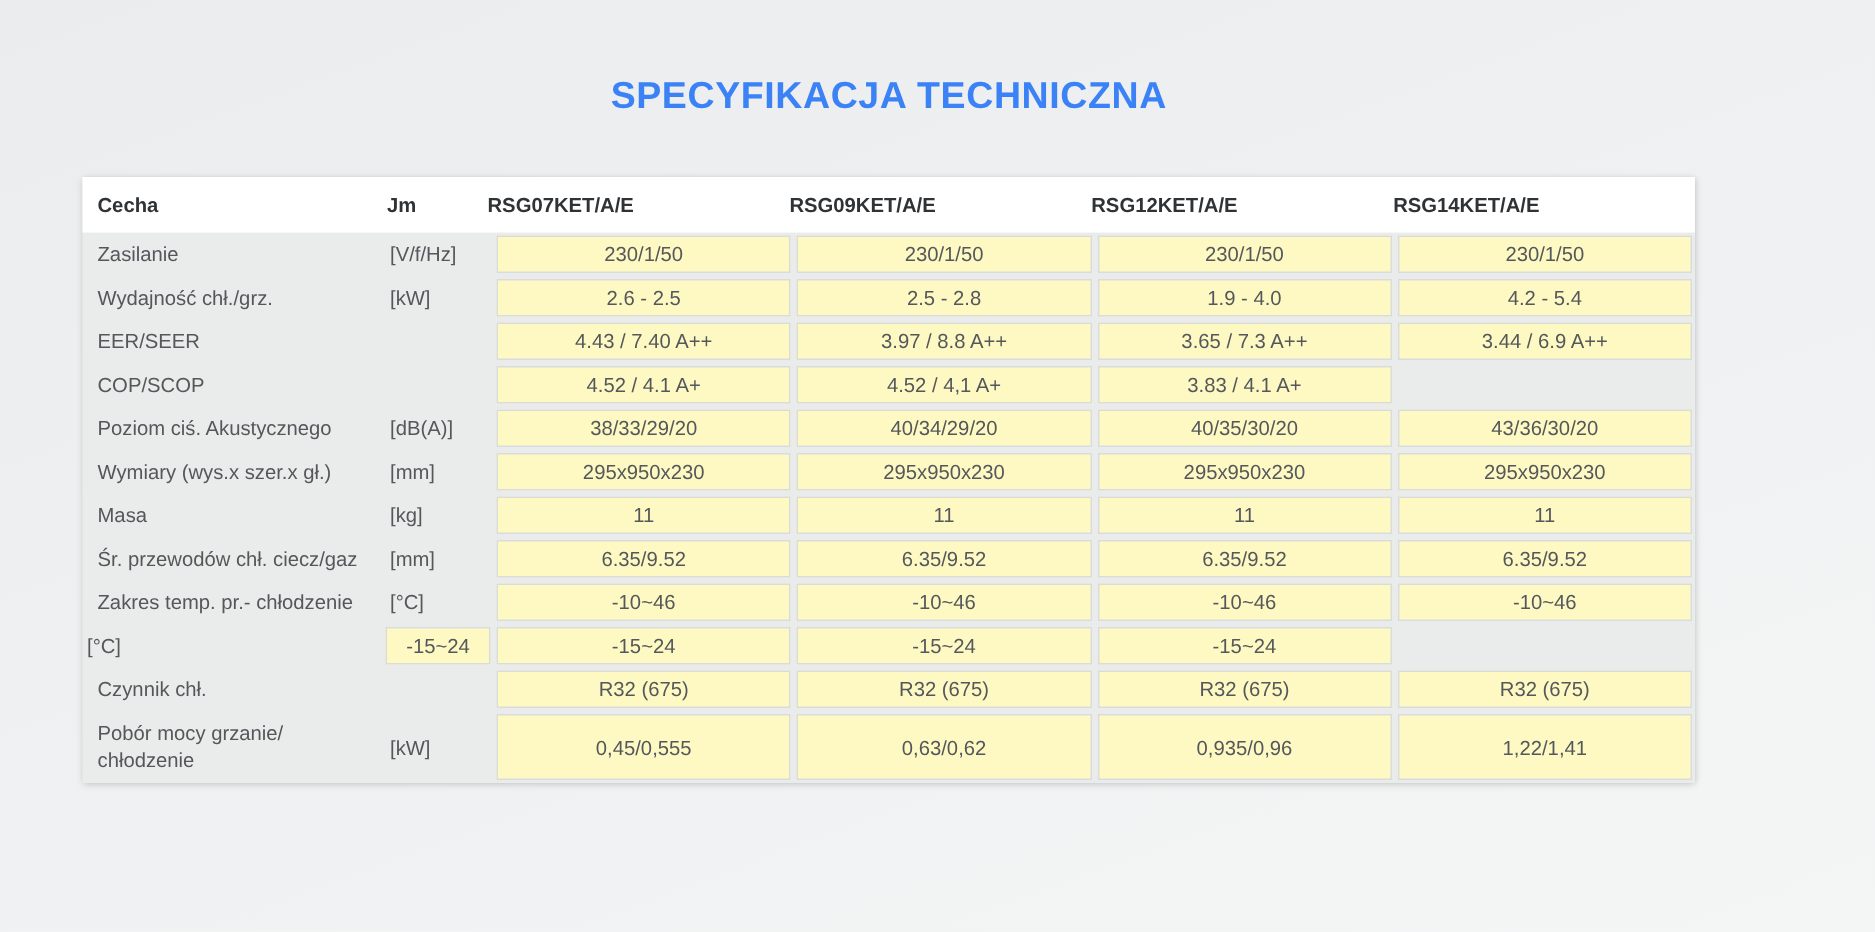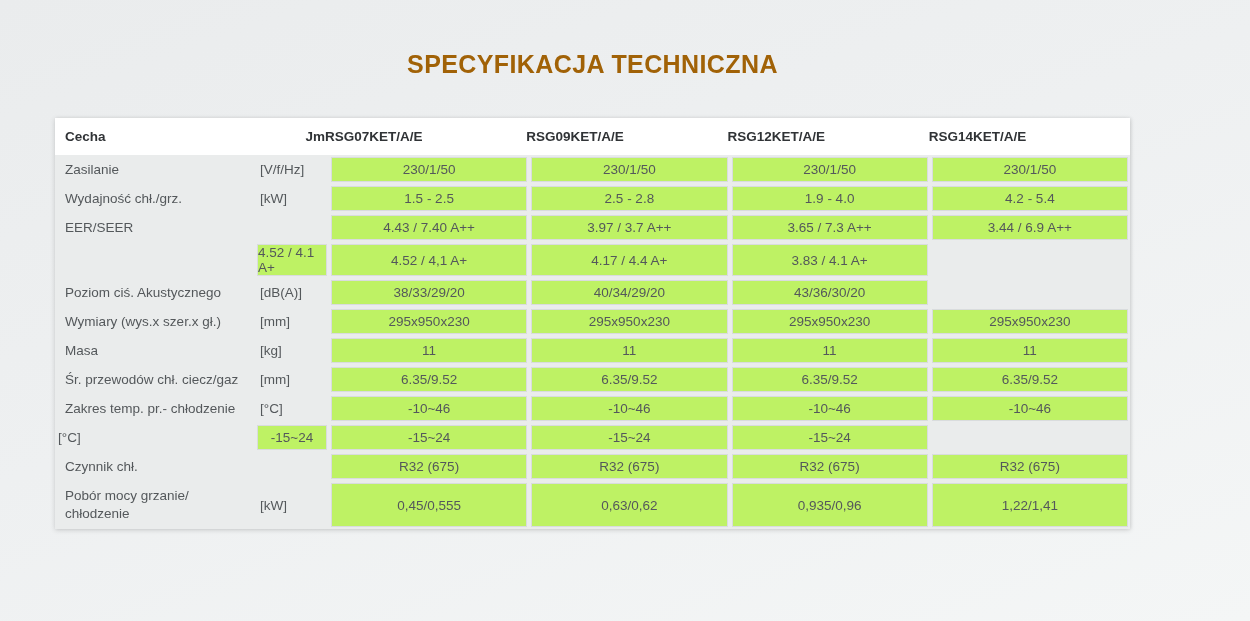--- a/index.html
+++ b/index.html
@@ -11,42 +11,42 @@
   .content {
     width: 1075px;
     margin-left: 55px;
     padding-top: 50px;
   }
   h1.page-title {
     text-align: center;
     font-size: 25px;
     font-weight: 800;
     letter-spacing: 0.4px;
-    color: #a16207;
+    color: #3b82f6;
     margin-bottom: 39px;
   }
   .spec-table {
     width: 100%;
     background: #eaecec;
     box-shadow: 0 1px 5px rgba(0,0,0,0.16), 1px 0 3px rgba(0,0,0,0.06);
     font-size: 13.5px;
     margin-top: 36px;
   }
   .thead {
     display: grid;
     grid-template-columns: 200px 70px 1fr 1fr 1fr 1fr;
     align-items: center;
     height: 37px;
     background: #ffffff;
     font-weight: bold;
     color: #303336;
   }
   .hcell { text-align: left; }
   .hcell.left { text-align: left; padding-left: 10px; }
-  .hcell.unit-h { text-align: right; padding-left: 3px; }
+  .hcell.unit-h { text-align: left; padding-left: 3px; }
   .tbody {
     padding: 2px 2px 2px 0;
     display: flex;
     flex-direction: column;
     row-gap: 4px;
   }
   .row {
     display: grid;
     grid-template-columns: 198px 70px 1fr 1fr 1fr 1fr;
     column-gap: 4px;
@@ -57,24 +57,24 @@
     display: flex;
     align-items: center;
     color: #54585b;
   }
   .cell.label {
     padding-left: 10px;
     line-height: 18px;
   }
   .cell.unit { padding-left: 3px; }
   .cell.value {
-    background: #bef264;
+    background: #fef9c3;
     border: 1px solid #d9dcdd;
     justify-content: center;
-    text-align: left;
+    text-align: center;
   }
 </style>
 </head>
 <body>
 
 <div class="content">
   <h1 class="page-title">SPECYFIKACJA TECHNICZNA</h1>
 
   <div class="spec-table">
     <div class="thead">
@@ -93,48 +93,49 @@
         <div class="cell unit">[V/f/Hz]</div>
         <div class="cell value">230/1/50</div>
         <div class="cell value">230/1/50</div>
         <div class="cell value">230/1/50</div>
         <div class="cell value">230/1/50</div>
       </div>
 
       <div class="row">
         <div class="cell label">Wydajność chł./grz.</div>
         <div class="cell unit">[kW]</div>
-        <div class="cell value">1.5 - 2.5</div>
+        <div class="cell value">2.6 - 2.5</div>
         <div class="cell value">2.5 - 2.8</div>
         <div class="cell value">1.9 - 4.0</div>
         <div class="cell value">4.2 - 5.4</div>
       </div>
 
       <div class="row">
         <div class="cell label">EER/SEER</div>
         <div class="cell unit"></div>
         <div class="cell value">4.43 / 7.40 A++</div>
-        <div class="cell value">3.97 / 3.7 A++</div>
+        <div class="cell value">3.97 / 8.8 A++</div>
         <div class="cell value">3.65 / 7.3 A++</div>
         <div class="cell value">3.44 / 6.9 A++</div>
       </div>
 
       <div class="row">
+        <div class="cell label">COP/SCOP</div>
         <div class="cell unit"></div>
         <div class="cell value">4.52 / 4.1 A+</div>
         <div class="cell value">4.52 / 4,1 A+</div>
-        <div class="cell value">4.17 / 4.4 A+</div>
         <div class="cell value">3.83 / 4.1 A+</div>
       </div>
 
       <div class="row">
         <div class="cell label">Poziom ciś. Akustycznego</div>
         <div class="cell unit">[dB(A)]</div>
         <div class="cell value">38/33/29/20</div>
         <div class="cell value">40/34/29/20</div>
+        <div class="cell value">40/35/30/20</div>
         <div class="cell value">43/36/30/20</div>
       </div>
 
       <div class="row">
         <div class="cell label">Wymiary (wys.x szer.x gł.)</div>
         <div class="cell unit">[mm]</div>
         <div class="cell value">295x950x230</div>
         <div class="cell value">295x950x230</div>
         <div class="cell value">295x950x230</div>
         <div class="cell value">295x950x230</div>

